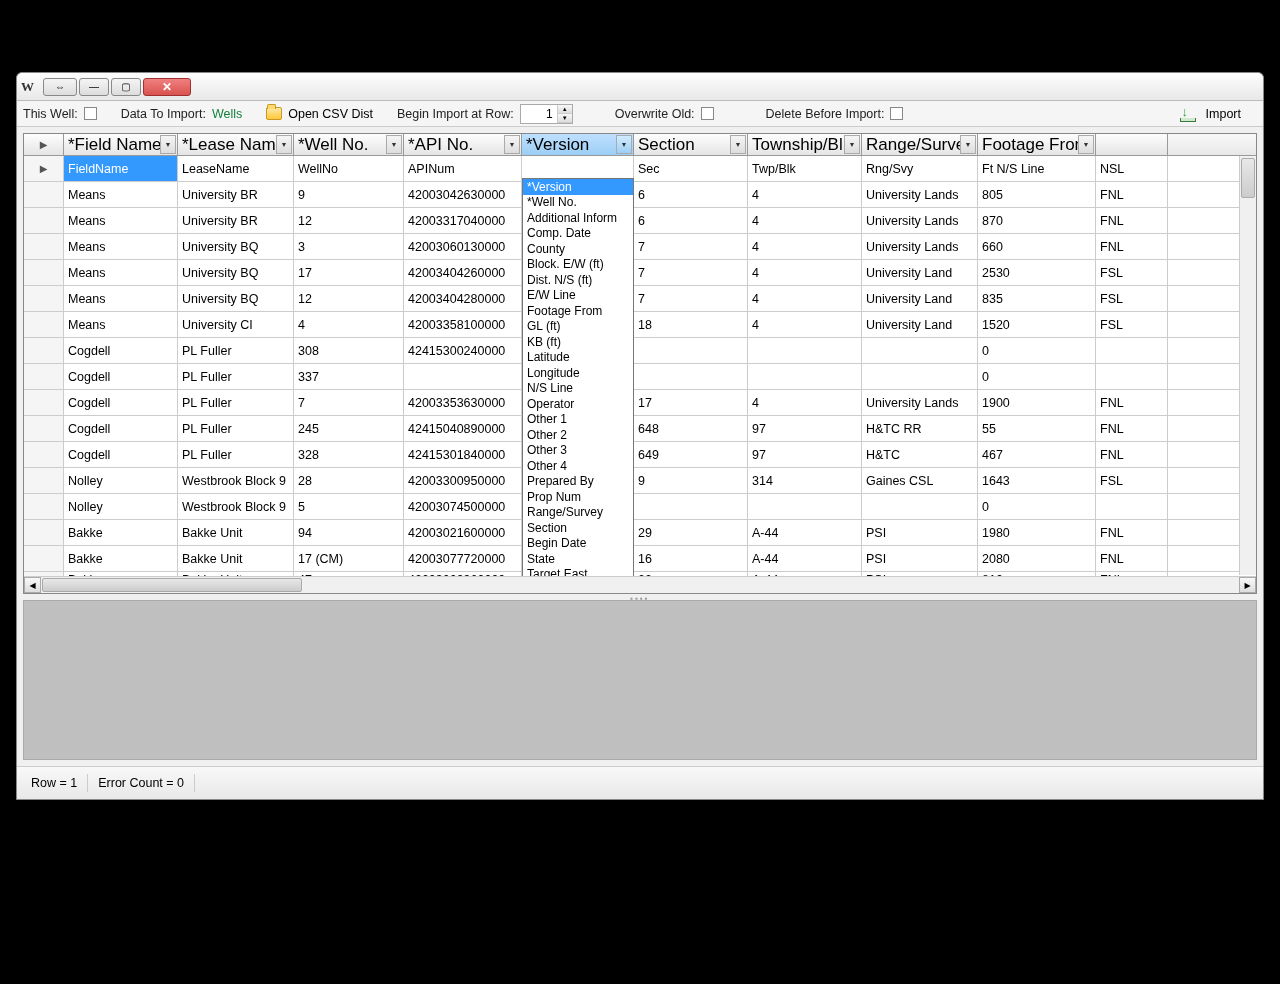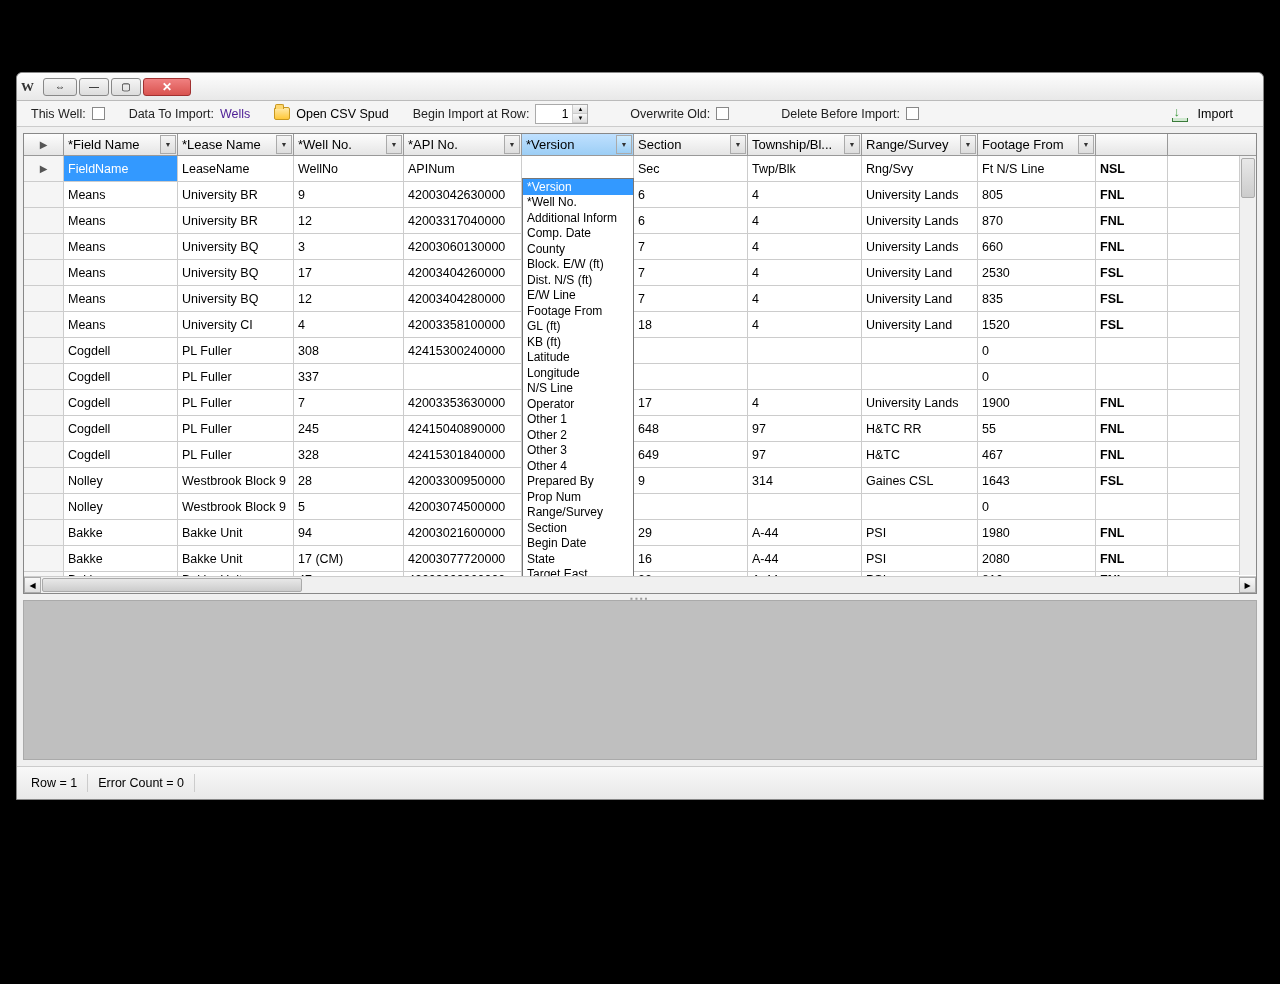--- a/index.html
+++ b/index.html
@@ -49,29 +49,29 @@
   display: flex; align-items: center; justify-content: center;
   font-size: 10px;
 }
 .win-btn.close { background: linear-gradient(#f08080, #d9534f); color: #fff; width: 48px; font-weight: bold; font-size: 12px; border-color: #a03030; }
 .win-btn.nav { width: 34px; }
 
 .toolbar {
   height: 26px;
   display: flex;
   align-items: center;
-  padding: 0 14px;
+  padding: 0 6px;
   gap: 6px;
   background: #f5f5f5;
   border-bottom: 1px solid #ccc;
   font-size: 12.5px;
 }
 .toolbar .sep { width: 12px; }
 .toolbar label { color: #222; }
-.toolbar .link { color: #4c1d95; }
+.toolbar .link { color: #15803d; }
 .check {
   width: 13px; height: 13px; border: 1px solid #888; background: #fff;
 }
 .folder-icon {
   width: 16px; height: 13px;
   background: linear-gradient(#ffe9a8, #ffc838);
   border: 1px solid #c89820;
   border-radius: 2px;
   position: relative;
 }
@@ -118,21 +118,21 @@
   display: flex;
   background: linear-gradient(#f8f8f8, #e8e8e8);
   border-bottom: 1px solid #999;
   height: 22px;
 }
 .hcell {
   border-right: 1px solid #999;
   display: flex; align-items: center;
   padding: 0 4px;
   position: relative;
-  font-size: 13px;
+  font-size: 17px;
   background: linear-gradient(#fdfdfd, #e5e5e5);
   white-space: nowrap;
   overflow: hidden;
 }
 .hcell .dd {
   position: absolute; right: 1px; top: 1px; bottom: 1px;
   width: 16px;
   background: linear-gradient(#f5f5f5,#ddd);
   border: 1px solid #aaa;
   display: flex; align-items: center; justify-content: center;
@@ -168,21 +168,21 @@
 .c-rowhdr { width: 40px; }
 .c0 { width: 114px; }
 .c1 { width: 116px; }
 .c2 { width: 110px; }
 .c3 { width: 118px; }
 .c4 { width: 112px; }
 .c5 { width: 114px; }
 .c6 { width: 114px; }
 .c7 { width: 116px; }
 .c8 { width: 118px; }
-.c9 { width: 72px; font-weight: bold; }
+.c9 { width: 72px; }
 
 .vscroll {
   position: absolute; top: 22px; right: 0; bottom: 18px; width: 17px;
   background: #f0f0f0; border-left: 1px solid #ccc;
 }
 .vscroll .thumb { position:absolute; top:2px; left:1px; right:1px; height:40px; background:linear-gradient(#e8e8e8,#ccc); border:1px solid #aaa; border-radius:2px; }
 .hscroll {
   height: 17px; background: #f0f0f0; border-top: 1px solid #ccc;
   position: relative;
 }
@@ -245,21 +245,21 @@
   </div>
 
   <div class="toolbar">
     <label>This Well:</label>
     <span class="check"></span>
     <span class="sep"></span>
     <label>Data To Import:</label>
     <span class="link">Wells</span>
     <span class="sep"></span>
     <span class="folder-icon"></span>
-    <span>Open CSV Spud</span>
+    <span>Open CSV Dist</span>
     <span class="sep"></span>
     <label>Begin Import at Row:</label>
     <span class="spinner">
       <input value="1" style="">
       <span class="arrows">
         <span class="arr">▲</span>
         <span class="arr">▼</span>
       </span>
     </span>
     <span style="flex:0 0 30px"></span>

